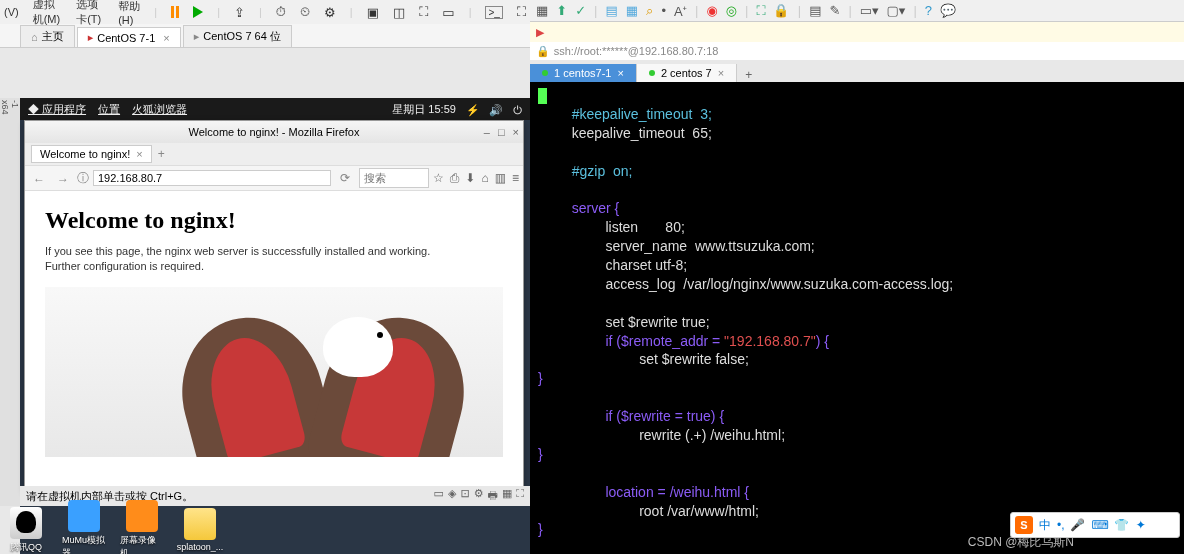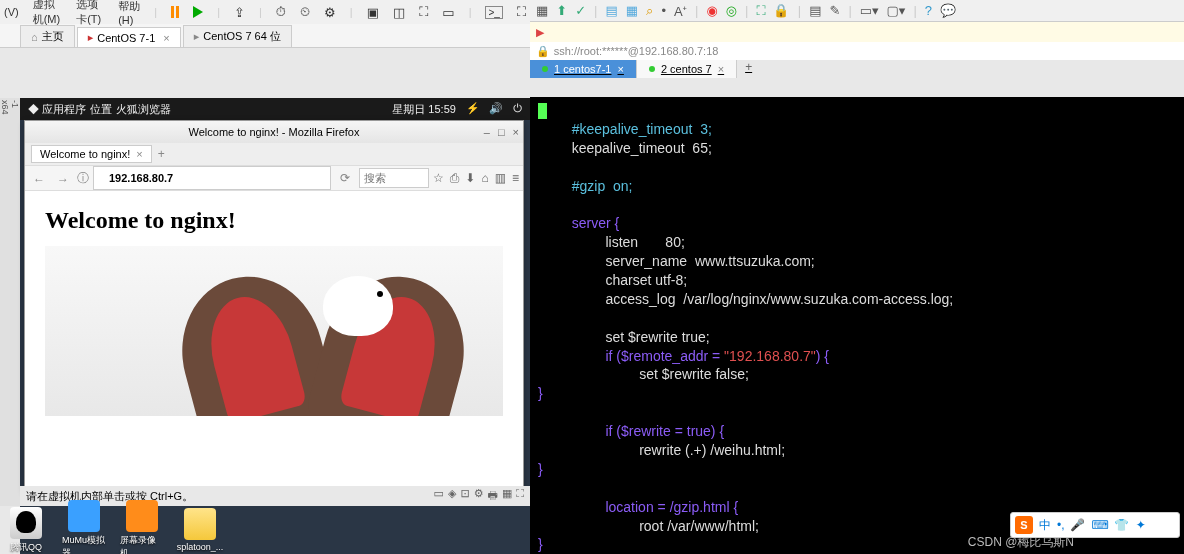--- a/index.html
+++ b/index.html
@@ -19,32 +19,32 @@
 
 .vm-tabs { height:24px; background:#f5f5f5; display:flex; align-items:flex-end; padding-left:20px; gap:2px; border-bottom:1px solid #ccc; }
 .vm-tab { background:#fff; border:1px solid #ccc; border-bottom:none; padding:3px 10px; font-size:11px; display:flex; align-items:center; gap:4px; cursor:pointer; }
 .vm-tab.inactive { background:#eee; }
 .home-ico { color:#888; }
 .tab-x { color:#888; margin-left:4px; }
 
 
 .centos-body { position:absolute; top:98px; left:20px; right:0; bottom:0; background:#2a3645; }
 .gnome-bar { height:22px; background:#1a1a1a; color:#eee; display:flex; align-items:center; padding:0 8px; font-size:11px; justify-content:space-between; }
-.gnome-left { display:flex; gap:4px; }
-.gnome-right { display:flex; gap:10px; align-items:flex-start; }
+.gnome-left { display:flex; gap:12px;text-decoration:underline; }
+.gnome-right { display:flex; gap:10px; align-items:flex-end; }
 
 
 .ff-window { position:absolute; top:22px; left:4px; width:500px; background:#fff; border:1px solid #999; box-shadow:0 2px 6px rgba(0,0,0,0.3); }
 .ff-title { height:22px; background:linear-gradient(#f5f5f5,#e5e5e5); display:flex; align-items:center; justify-content:center; font-size:11px; position:relative; }
 .ff-title .wctrls { position:absolute; right:4px; display:flex; gap:8px; color:#666; }
 .ff-tabbar { height:22px; background:#eee; display:flex; align-items:center; padding-left:6px; }
 .ff-tab { background:#fff; border:1px solid #ccc; padding:2px 8px; font-size:11px; display:flex; align-items:center; gap:6px; }
 .ff-addr { height:26px; background:#f5f5f5; display:flex; align-items:center; padding:0 4px; gap:4px; border-top:1px solid #ddd; border-bottom:1px solid #ddd; }
 .ff-nav-btn { width:20px; height:20px; color:#888; display:flex; align-items:center; justify-content:center; border:1px solid transparent; }
-.addr-input { flex:1; height:24px; border:1px solid #ccc; padding:0 15px; font-size:11px; background:#fff;font-weight:bold; }
+.addr-input { flex:1; height:16px; border:1px solid #ccc; padding:0 4px; font-size:11px; background:#fff; }
 .search-input { width:70px; height:20px; border:1px solid #ccc; padding:0 4px; font-size:11px; }
 .ff-icons-right { display:flex; gap:6px; color:#666; }
 .ff-content { padding:16px 20px; background:#fff; height:300px; overflow:hidden; position:relative; }
 .ff-content h1 { font-family:"Times New Roman",serif; font-size:24px; font-weight:bold; margin-bottom:10px; }
 .ff-content p { font-family:Arial,sans-serif; font-size:11px; color:#333; line-height:1.4; }
 .nginx-img { margin-top:12px; height:170px; background:linear-gradient(#f8f8f8,#e8e8e8); position:relative; overflow:hidden; }
 .bird { position:absolute; right:110px; top:30px; width:70px; height:60px; background:#fff; border-radius:50% 50% 45% 45%; }
 .bird::after { content:""; position:absolute; right:10px; top:15px; width:6px; height:6px; background:#000; border-radius:50%; }
 .ears { position:absolute; bottom:0; right:40px; width:280px; height:140px; }
 .ear { position:absolute; bottom:-20px; width:140px; height:160px; background:#6b4a3a; border-radius:50% 50% 10% 10%; }
@@ -64,21 +64,21 @@
 .mumu { background:#3aa0ff; }
 .rec { background:#ff8c1a; }
 .folder { background:linear-gradient(#ffe48a,#f5c83b); }
 
 
 .term-toolbar { height:22px; background:#f0f0f0; display:flex; align-items:center; gap:8px; padding:0 6px; border-bottom:1px solid #ccc; }
 .term-toolbar span { color:#555; font-size:13px; }
 .term-msg { height:20px; background:#fffbe5; display:flex; align-items:center; padding:0 6px; font-size:11px; color:#666; }
 .term-ssh { height:18px; background:#fff; display:flex; align-items:center; padding:0 6px; font-size:11px; color:#888; }
 .lock { color:#d4a020; margin-right:4px; }
-.term-tabs { height:37px; background:#e8e8e8; display:flex; align-items:flex-start;text-decoration:underline; }
+.term-tabs { height:22px; background:#e8e8e8; display:flex; align-items:flex-end; }
 .term-tab { padding:3px 12px; font-size:11px; display:flex; align-items:center; gap:6px; border-right:1px solid #ccc; cursor:pointer; }
 .term-tab.active { background:#4a90d9; color:#fff; }
 .term-tab.inactive { background:#f8f8f8; }
 .dot { width:6px; height:6px; border-radius:50%; background:#3c3; display:inline-block; }
 .term-tab .tx { color:#888; }
 .term-tab.active .tx { color:#fff; }
 .term-add { padding:0 8px; color:#666; }
 .terminal { flex:1; background:#000; font-family:Consolas,monospace; font-size:14px; line-height:1.35; padding:4px 8px; color:#ddd; white-space:pre; overflow:hidden; position:relative; }
 .terminal .cur { display:inline-block; width:9px; height:16px; background:#5f5; vertical-align:middle; }
 .c-cyan { color:#5bc0de; }
@@ -188,20 +188,21 @@
             <span>☆</span>
             <span>⎙</span>
             <span>⬇</span>
             <span>⌂</span>
             <span>▥</span>
             <span>≡</span>
           </div>
         </div>
         <div class="ff-content">
           <h1>Welcome to nginx!</h1>
+          <p><span>If you see this page, the nginx web server is successfully installed and working.</span><br><span>Further configuration is required.</span></p>
           <div class="nginx-img">
             <div class="ears">
                 <div class="ear l">
                   <div class="ear-inner"></div>
                 </div>
                 <div class="ear r">
                   <div class="ear-inner"></div>
                 </div>
               </div>
             <div class="bird"></div>
@@ -305,21 +306,21 @@
 
         <span>set $rewrite true;</span>
         <span class="c-yel">if ($remote_addr = </span><span class="c-red">"192.168.80.7"</span><span class="c-yel">) {</span>
             <span>set $rewrite false;</span>
 <span class="c-yel">}</span>
 
         <span class="c-yel">if ($rewrite = true) {</span>
             <span>rewrite (.+) /weihu.html;</span>
 <span class="c-yel">}</span>
 
-        <span class="c-yel">location = /gzip.html {</span>
+        <span class="c-yel">location = /weihu.html {</span>
             <span>root /var/www/html;</span>
 <span class="c-yel">}</span>
 
         
             
             
 
 <div class="watermark">CSDN @梅比乌斯N</div>
     </div>
   </div>

